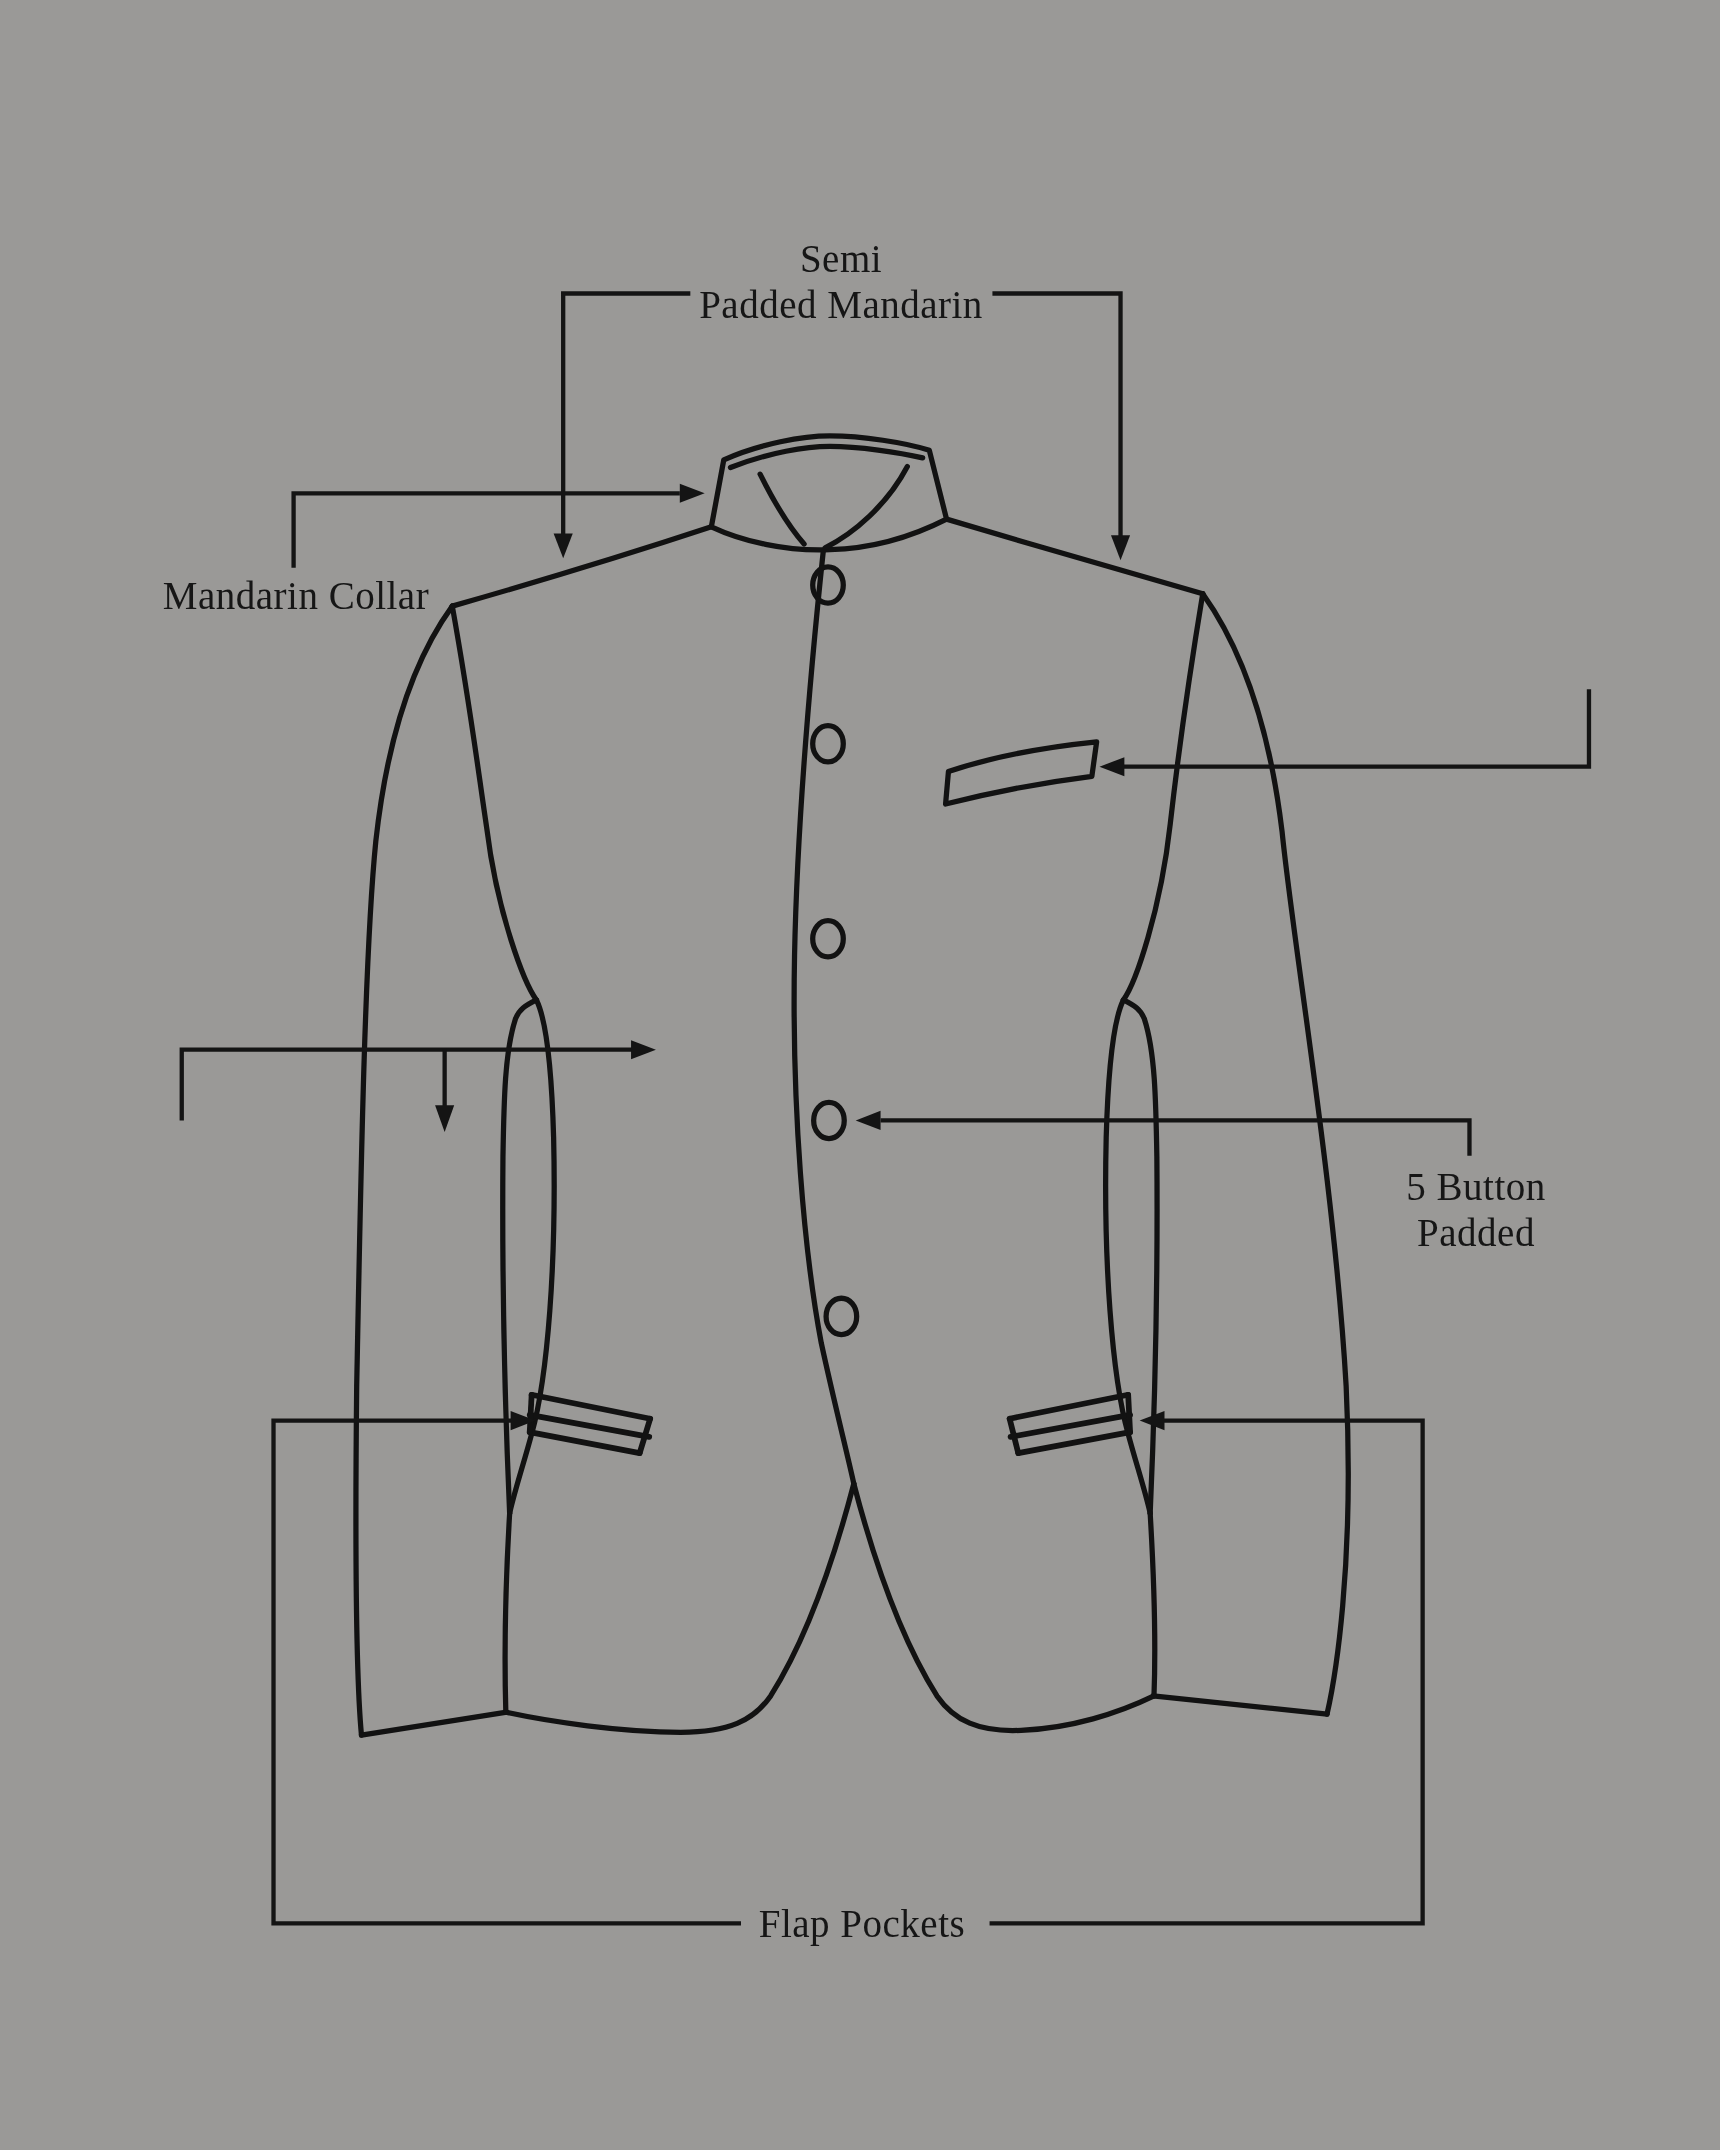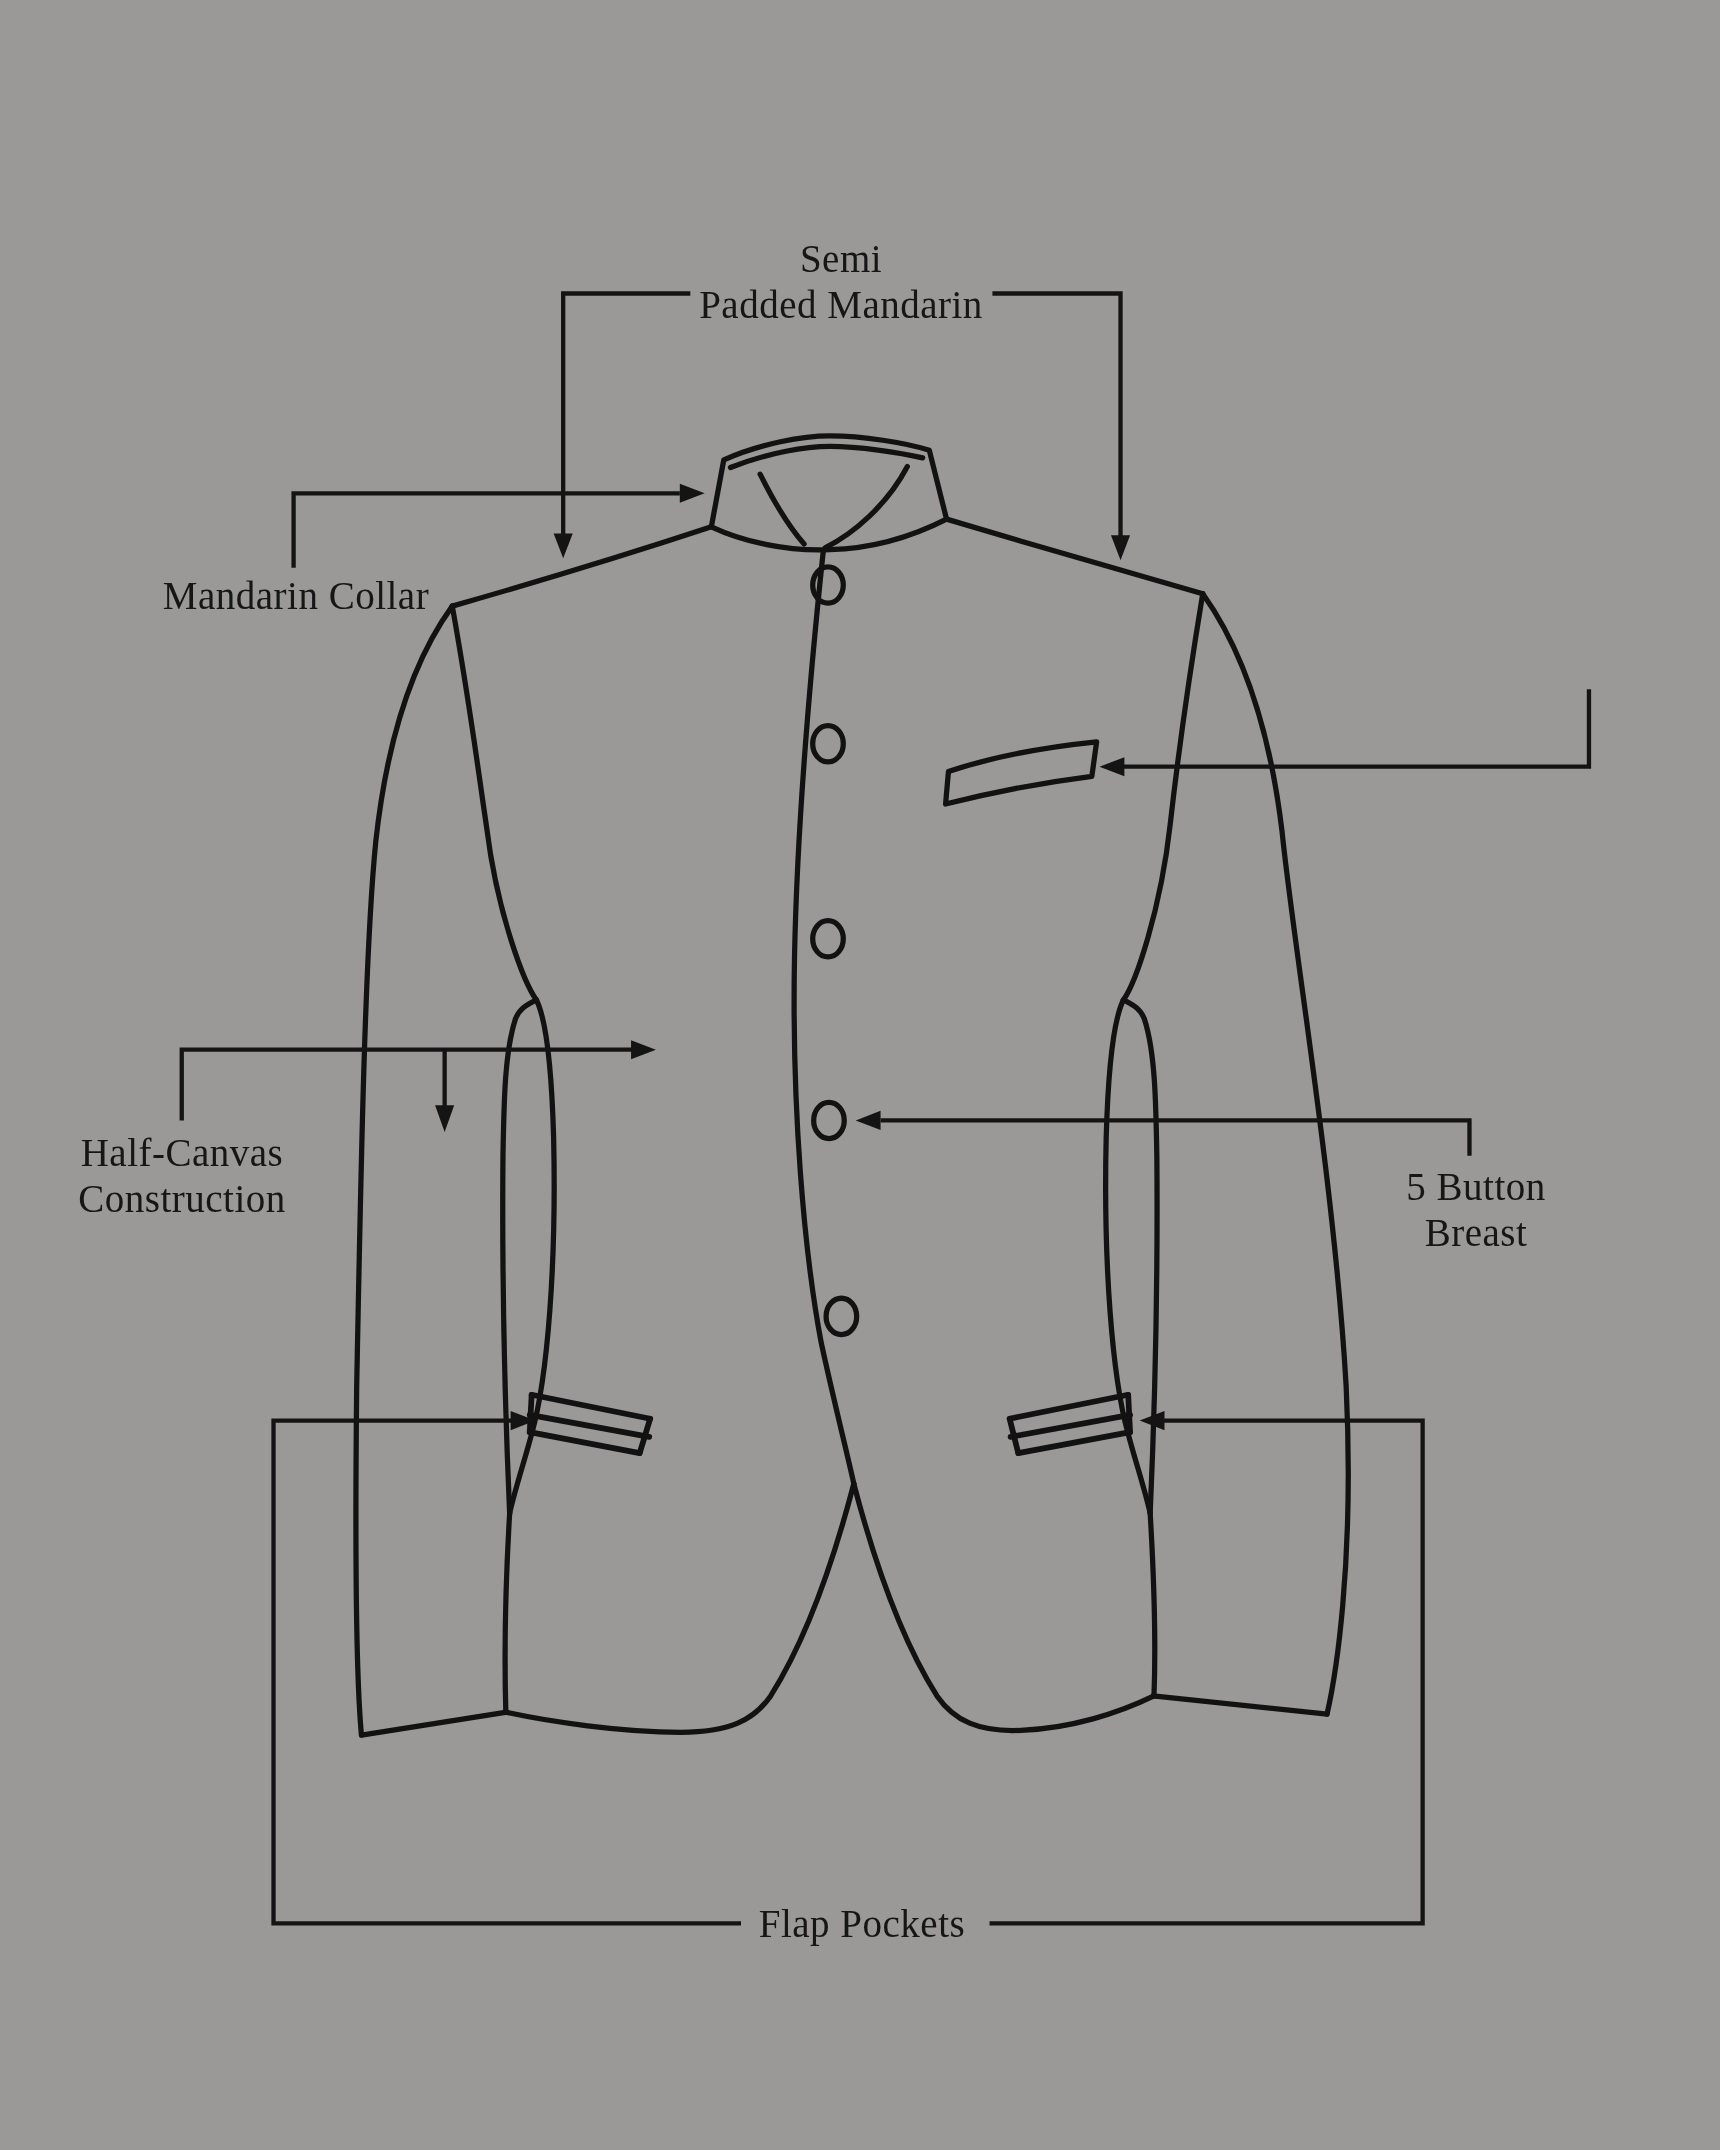--- a/index.html
+++ b/index.html
@@ -129,28 +129,24 @@
   <div class="label" style="left:841px; top:236px;">
     <span>Semi</span>
     <span>Padded Mandarin</span>
   </div>
 
   <div class="label" style="left:296px; top:573px;">
     <span>Mandarin Collar</span>
   </div>
 
 
-  <div class="label" style="left:182px; top:1130px;">
-    <span>Half-Canvas</span>
-    <span>Construction</span>
-  </div>
 
   <div class="label" style="left:1476px; top:1164px;">
     <span>5 Button</span>
-    <span>Breast</span>
+    <span>Padded</span>
   </div>
 
   <div class="label" style="left:862px; top:1901px;text-align:right;">
     <span>Flap Pockets</span>
   </div>
 
 </div>
 
 
 </body></html>

